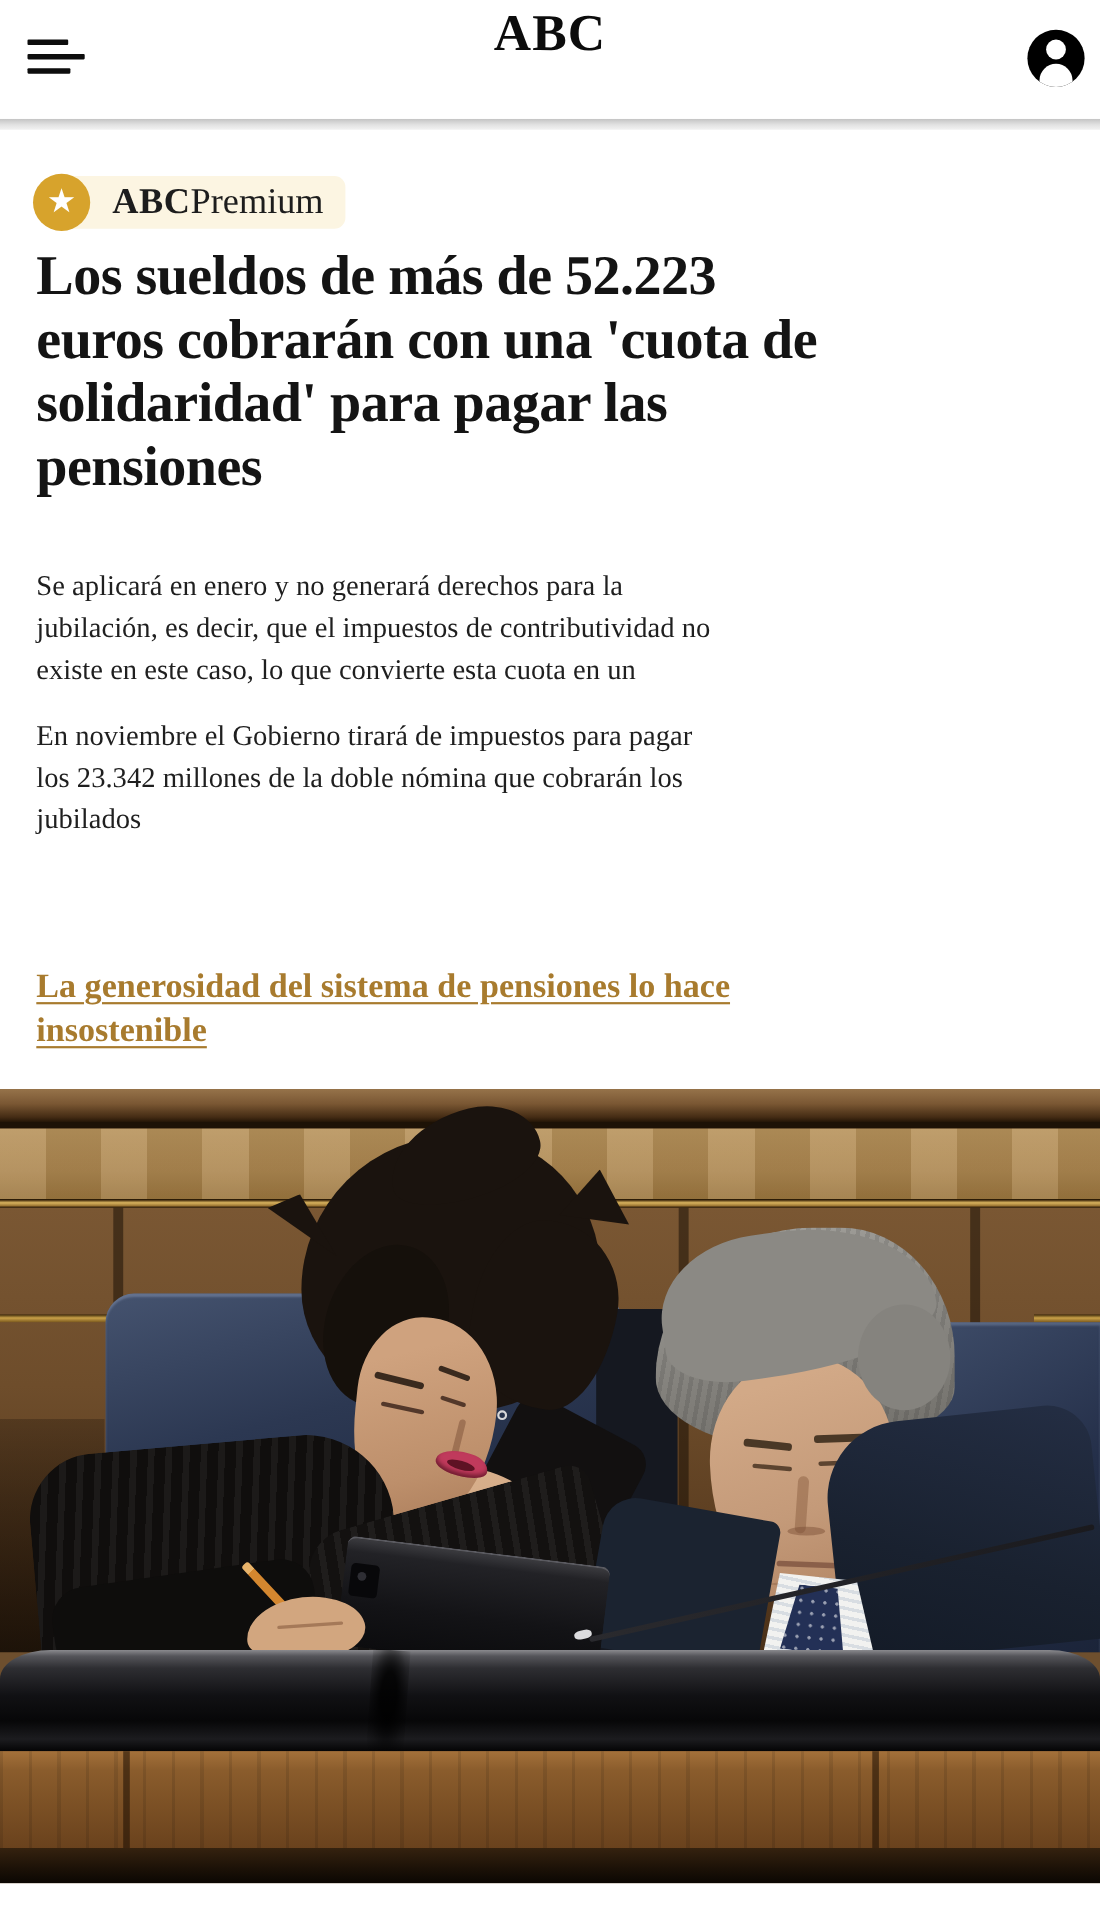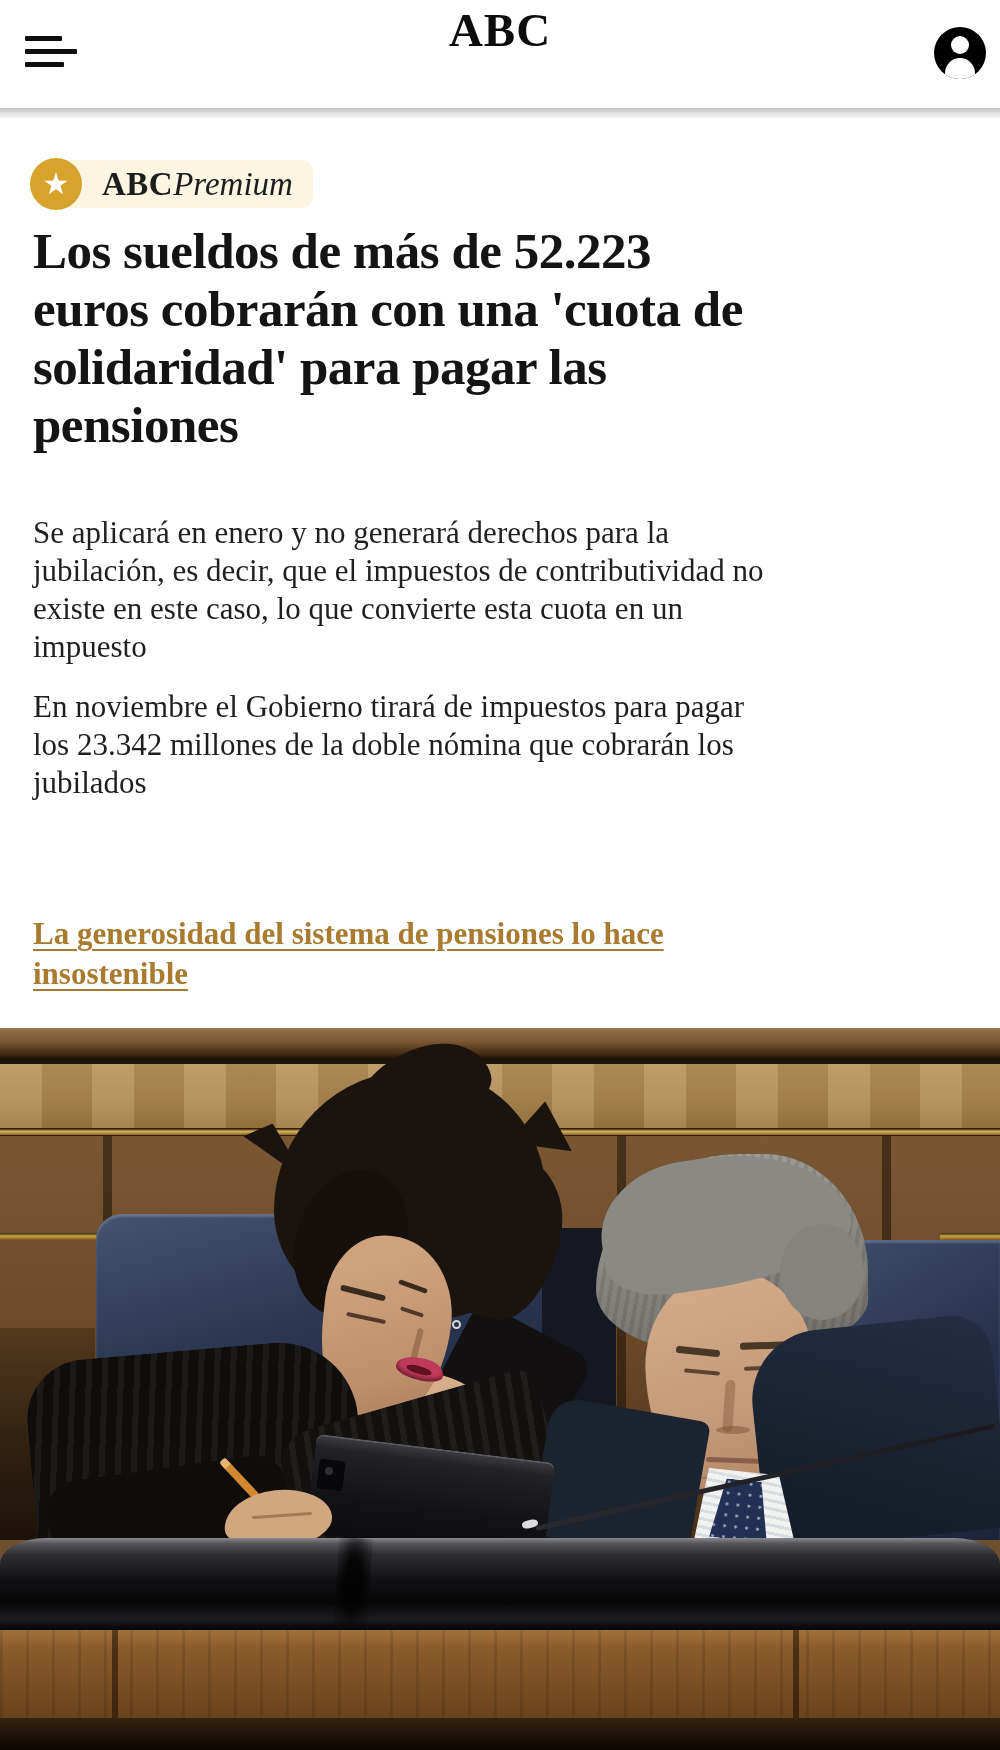--- a/index.html
+++ b/index.html
@@ -73,32 +73,32 @@
     border-radius: 6px 10px 10px 6px;
   }
   .premium-circle {
     position: absolute; left: 0; top: -2px;
     width: 52px; height: 52px; border-radius: 50%;
     background: #d7a32c;
     display: flex; align-items: center; justify-content: center;
   }
   .premium-star { color: #ffffff; font-size: 30px; line-height: 52px; font-family: "DejaVu Sans", sans-serif; }
   .premium-abc { font-size: 33px; font-weight: 700; color: #1d1d1d; letter-spacing: 0.5px; }
-  .premium-word { font-size: 33px; font-weight: 400; color: #1d1d1d; font-style: italic; }
+  .premium-word { font-size: 33px; font-weight: 400; color: #1d1d1d; }
 
   
   .headline { margin: 14px 33px 0 33px; }
   .headline .hl {
     font-size: 51px; line-height: 58px; font-weight: 700;
     color: #141414; letter-spacing: -0.5px; white-space: nowrap;
   }
   .standfirst-1 { margin: 60px 33px 0 33px; }
   .standfirst-2 { margin: 22px 33px 0 33px; }
   .standfirst-1 .sf, .standfirst-2 .sf {
-    font-size: 31px; line-height: 38px; font-weight: 400;
+    font-size: 26px; line-height: 38px; font-weight: 400;
     color: #1f1f1f; white-space: nowrap;
   }
   .related { margin: 112px 33px 0 33px; display: block; cursor: pointer; }
   .related .rl {
     font-size: 31px; line-height: 40px; font-weight: 700;
     color: #a87b2e; white-space: nowrap;
     text-decoration: underline;
     text-decoration-thickness: 2px;
     text-underline-offset: 5px;
     text-decoration-color: #a87b2e;
@@ -316,21 +316,20 @@
     <div class="hl">euros cobrarán con una 'cuota de</div>
     <div class="hl">solidaridad' para pagar las</div>
     <div class="hl">pensiones</div>
   </h1>
 
   
   <div class="standfirst-1">
     <div class="sf">Se aplicará en enero y no generará derechos para la</div>
     <div class="sf">jubilación, es decir, que el impuestos de contributividad no</div>
     <div class="sf">existe en este caso, lo que convierte esta cuota en un</div>
-    <div class="sf">impuesto</div>
   </div>
   <div class="standfirst-2">
     <div class="sf">En noviembre el Gobierno tirará de impuestos para pagar</div>
     <div class="sf">los 23.342 millones de la doble nómina que cobrarán los</div>
     <div class="sf">jubilados</div>
   </div>
 
   
   <a class="related">
     <div class="rl">La generosidad del sistema de pensiones lo hace</div>

